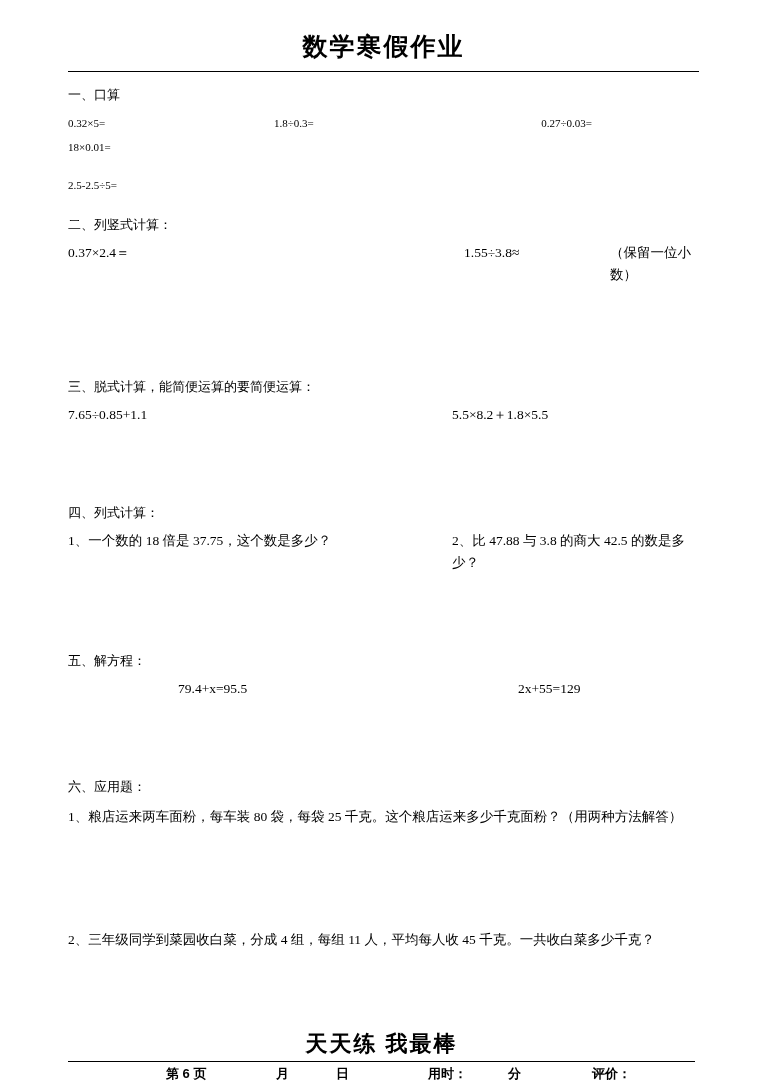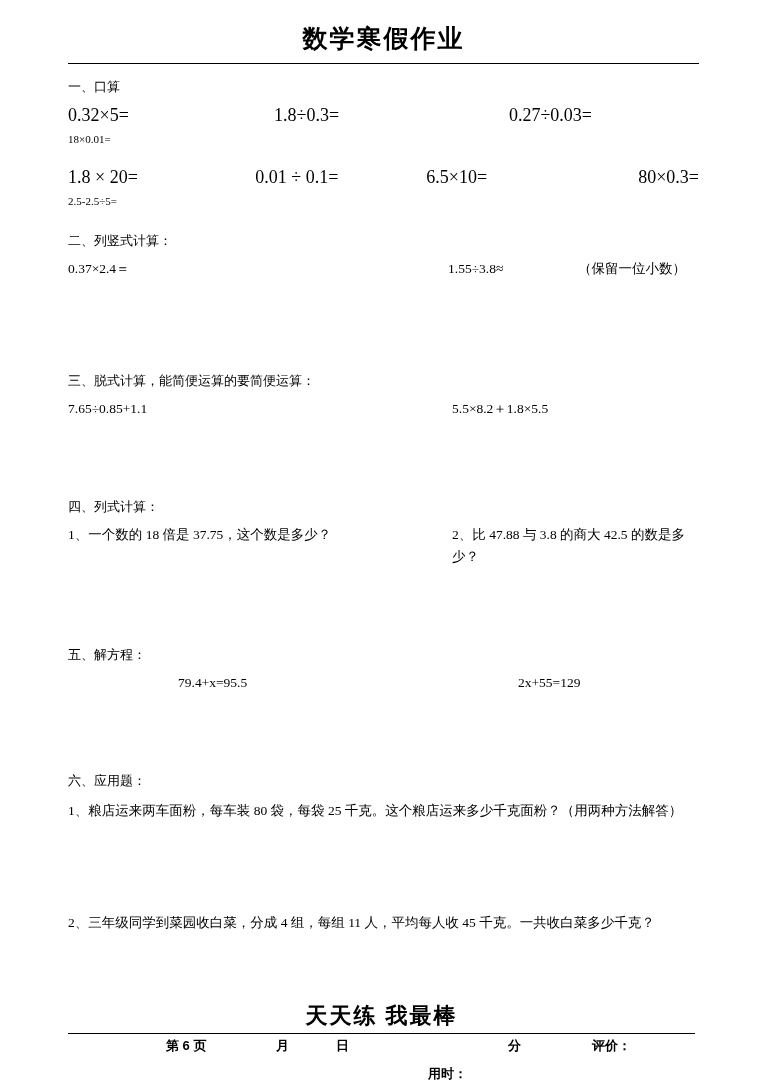--- a/index.html
+++ b/index.html
@@ -13,21 +13,21 @@
     font-family: "Liberation Serif", serif;
     color: #000000;
     position: relative;
     overflow: hidden;
   }
   .page {
     width: 767px;
     height: 1089px;
     position: relative;
     box-sizing: border-box;
-    padding: 0 68px;
+    padding: 8px 68px;
   }
   .title {
     text-align: center;
     font-family: "Liberation Sans", sans-serif;
     font-weight: bold;
     font-size: 25px;
     letter-spacing: 2px;
     padding-top: 22px;
     padding-bottom: 4px;
     color: #000;
@@ -40,21 +40,21 @@
   .section-head {
     font-size: 13px;
     font-family: "Liberation Sans", sans-serif;
     margin: 0 0 8px 0;
     font-weight: normal;
   }
   .block { margin-bottom: 6px; }
 
   .row {
     display: flex;
-    font-size: 18px;
+    font-size: 11px;
     line-height: 22px;
     margin-bottom: 2px;
   }
   .row > div { }
   .c1 { width: 206px; }
   .c2 { width: 188px; }
   .c3 { width: 170px; }
   .c4 { width: 130px; text-align: right; }
 
   .sub-row {
@@ -73,20 +73,21 @@
     line-height: 22px;
     gap: 36px;
   }
   .two-col .left { width: 348px; }
   .two-col .right { flex: 1; }
 
   .vertical-row {
     display: flex;
     font-size: 13.5px;
     line-height: 22px;
+    gap: 16px;
   }
   .vertical-row .v1 { width: 380px; }
   .vertical-row .v2 { width: 130px; }
   .vertical-row .v3 { flex: 1; }
 
   .eq-row {
     display: flex;
     font-size: 13.5px;
     line-height: 22px;
     padding-left: 110px;
@@ -100,20 +101,21 @@
     line-height: 26px;
     text-indent: 0;
   }
   .hang {
     padding-left: 22px;
     text-indent: -22px;
   }
   .hang2 {
     padding-left: 22px;
     text-indent: -22px;
+    margin-top: 11px;
   }
 
   .footer {
     position: absolute;
     left: 0;
     right: 4px;
     bottom: 0;
     padding: 0 68px 6px 68px;
     box-sizing: border-box;
   }
@@ -136,47 +138,41 @@
     font-weight: bold;
     font-size: 13px;
     padding-left: 98px;
   }
   .footer-fields .f {
     margin-right: 0;
   }
   .f-page { width: 110px; }
   .f-month { width: 60px; }
   .f-day { width: 92px; }
-  .f-time { width: 80px; margin-top: 28px; }
+  .f-time { width: 80px; }
   .f-min { width: 84px; }
   .f-score { width: 80px; }
 </style>
 </head>
 <body>
 
 <div class="page">
 
   <div class="title">数学寒假作业</div>
   <hr class="rule">
 
   <div class="block">
     <div class="section-head">一、口算</div>
     <div class="row">
       <div class="c1">0.32×5=</div>
       <div class="c2">1.8÷0.3=</div>
       <div class="c4">0.27÷0.03=</div>
     </div>
     <div class="sub-row">18×0.01=</div>
     <div class="spacer-s"></div>
-    <div class="row">
-      <div class="c1">1.8 × 20=</div>
-      <div class="c2">0.01 ÷ 0.1=</div>
-      <div class="c3">6.5×10=</div>
-      <div class="c4">80×0.3=</div>
-    </div>
     <div class="sub-row">2.5-2.5÷5=</div>
   </div>
 
   <div class="spacer-s"></div>
 
   <div class="block">
     <div class="section-head">二、列竖式计算：</div>
     <div class="vertical-row">
       <div class="v1">0.37×2.4＝</div>
       <div class="v2">1.55÷3.8≈</div>

